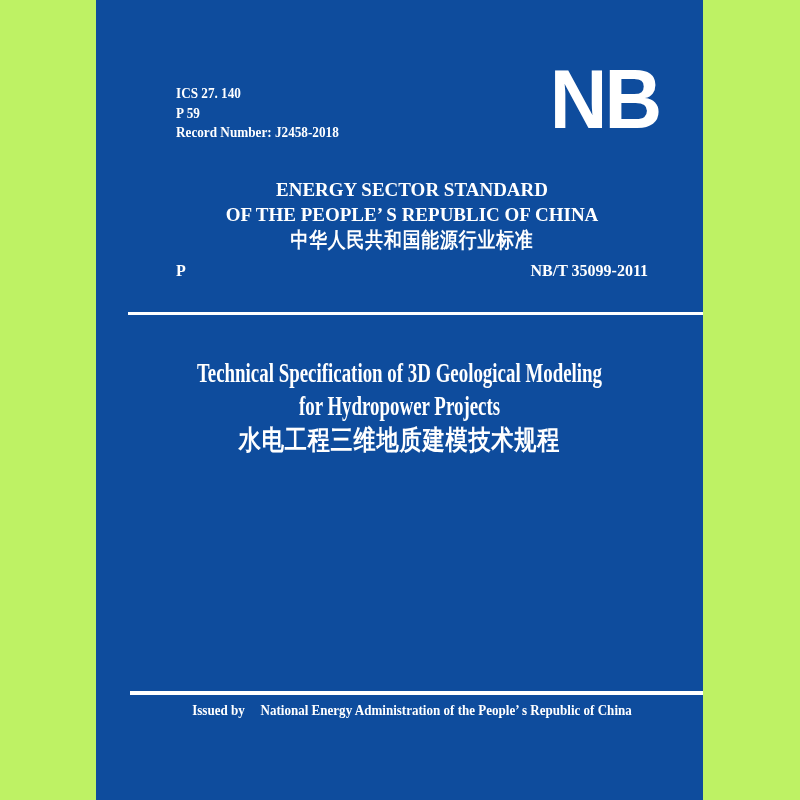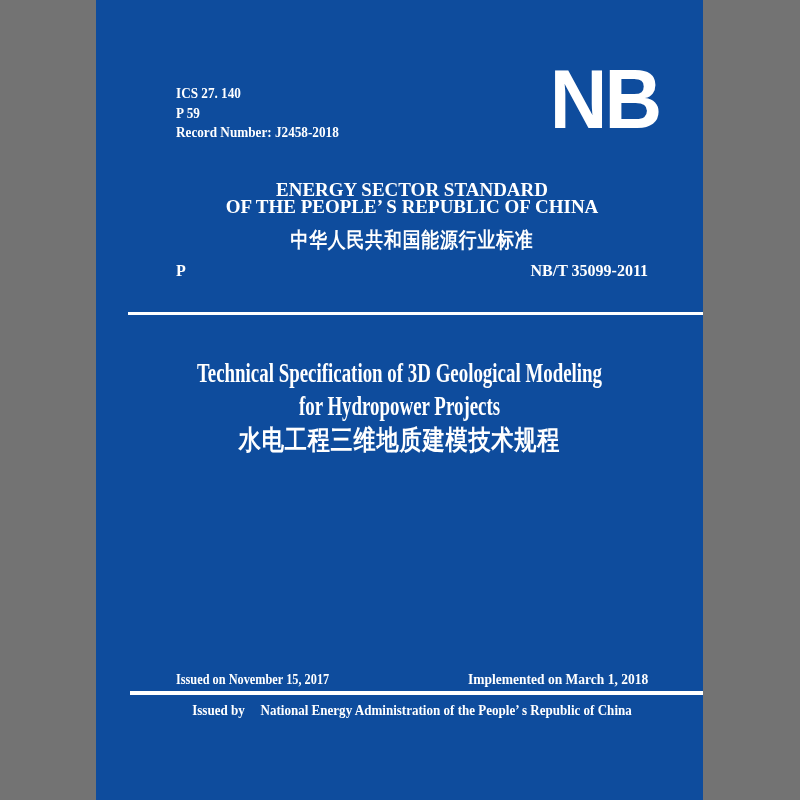--- a/index.html
+++ b/index.html
@@ -8,21 +8,21 @@
     width: 800px;
     height: 800px;
     background: #ffffff;
     font-family: "Liberation Serif", serif;
     overflow: hidden;
   }
   .page {
     position: relative;
     width: 800px;
     height: 800px;
-    background: #737373;
+    background: #bef264;
   }
   .cover {
     position: absolute;
     left: 96px;
     top: 0;
     width: 607px;
     height: 800px;
     background: #0E4C9D;
     color: #ffffff;
     overflow: hidden;
@@ -57,21 +57,21 @@
 
   
   .hdr-en1, .hdr-en2, .hdr-cn {
     left: 80px;
     width: 472px;
     text-align: center;
     font-weight: bold;
     white-space: nowrap;
   }
   .hdr-en1 { top: 179px; font-size: 19px; }
-  .hdr-en2 { top: 196px; font-size: 19px; }
+  .hdr-en2 { top: 204px; font-size: 19px; }
   .hdr-cn  {
     top: 226px;
     font-size: 21px;
     font-family: "Liberation Sans", sans-serif;
     letter-spacing: 1px;
     transform: scaleX(0.85);
     transform-origin: 50% 0;
   }
 
   
@@ -168,24 +168,20 @@
       <span>P</span>
       <span>NB/T 35099-2011</span>
     </div>
 
     <div class="rule rule1"></div>
 
     <div class="title-en1">Technical Specification of 3D Geological Modeling</div>
     <div class="title-en2">for Hydropower Projects</div>
     <div class="title-cn">水电工程三维地质建模技术规程</div>
 
-    <div class="footer-dates">
-      <span class="left">Issued on November 15, 2017</span>
-      <span class="right">Implemented on March 1, 2018</span>
-    </div>
 
     <div class="rule rule2"></div>
 
     <div class="issued-by">
       <span>Issued by</span>
       <span>National Energy Administration of the People’ s Republic of China</span>
     </div>
 
   </div>
 </div>

